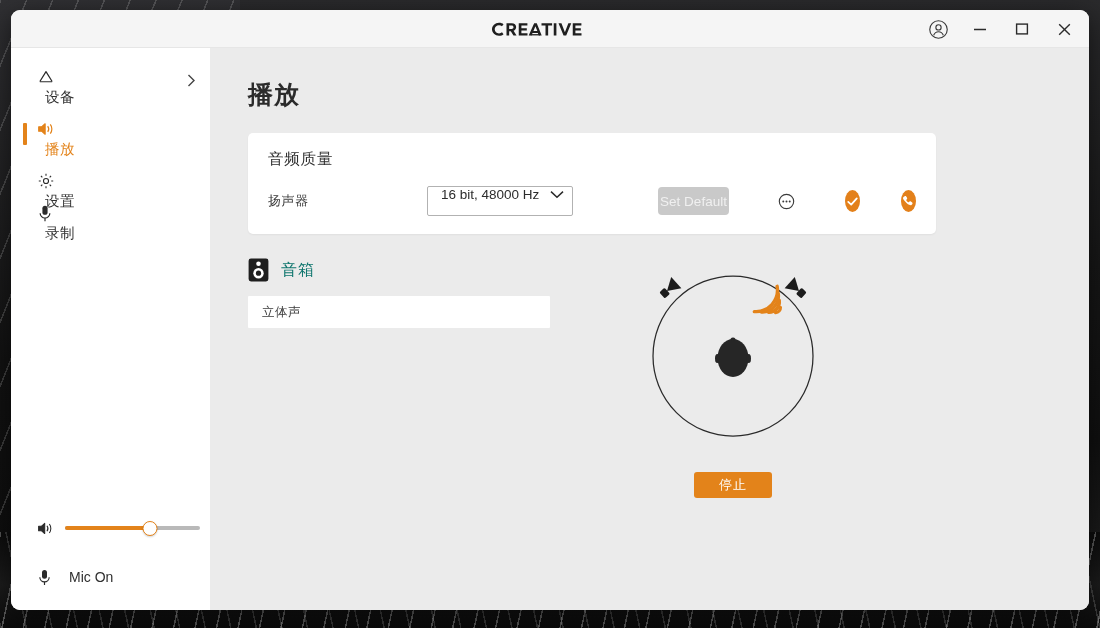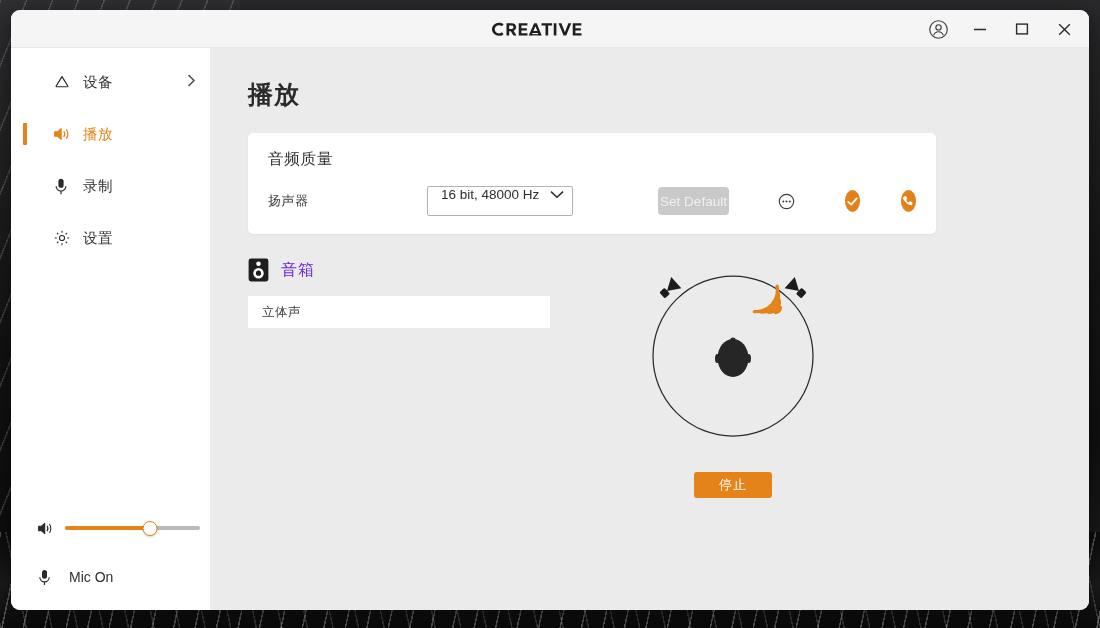--- a/index.html
+++ b/index.html
@@ -108,27 +108,28 @@
     flex: 0 0 199px;
     background: #ffffff;
     display: flex;
     flex-direction: column;
     position: relative;
   }
   .nav-list { padding-top: 18px; }
   .nav-item {
     height: 32px;
     display: flex;
-    align-items: center;
-    padding-left: 42px;
+    align-items: flex-start;
+    padding-left: 26px;
     position: relative;
     cursor: pointer;
     color: #333333;
     font-size: 14.5px;
     margin-bottom: 0;
+    flex-direction: column;
   }
   .nav-item + .nav-item { margin-top: 0; }
   .nav-item .nav-ico {
     width: 22px;
     display: flex;
     align-items: center;
     justify-content: flex-start;
     flex: 0 0 22px;
   }
   .nav-item .nav-label {
@@ -314,21 +315,21 @@
   }
   .speaker-left { width: 302px; }
   .speaker-head {
     display: flex;
     align-items: center;
     margin-bottom: 14px;
   }
   .speaker-head .sp-ico { margin-right: 12px; display:flex; align-items:center; }
   .speaker-head .sp-title {
     font-size: 16px;
-    color: #6d28d9;
+    color: #0f766e;
     letter-spacing: 1px;
   }
   .mode-box {
     background: #ffffff;
     border-radius: 1px;
     height: 32px;
     display: flex;
     align-items: center;
     padding-left: 14px;
     font-size: 12.5px;
@@ -448,39 +449,39 @@
           <span class="nav-ico">
             <svg width="19" height="18" viewBox="0 0 22 20" fill="none" stroke="#e3831a" stroke-width="1.4" stroke-linejoin="round">
               <path d="M2 7.5h3.3L9.4 4v12L5.3 12.5H2z" fill="#e3831a" stroke="#e3831a"></path>
               <path d="M12.4 6.6c1.3 1.8 1.3 5 0 6.8"></path>
               <path d="M15.4 4.6c2.4 2.9 2.4 8 0 10.8"></path>
             </svg>
           </span>
           <span class="nav-label">播放</span>
         </div>
 
+        <div class="nav-item">
+          <span class="nav-ico">
+            <svg width="18" height="18" viewBox="0 0 22 22" fill="none" stroke="#2b2b2b" stroke-width="1.35">
+              <circle cx="11" cy="11" r="3.1"></circle>
+              <path d="M11 2.2v2.4M11 17.4v2.4M2.2 11h2.4M17.4 11h2.4M4.8 4.8l1.7 1.7M15.5 15.5l1.7 1.7M17.2 4.8l-1.7 1.7M6.5 15.5l-1.7 1.7"></path>
+            </svg>
+          </span>
+          <span class="nav-label">设置</span>
+        </div>
+
         <div class="nav-item" style="margin-bottom:20px;">
           <span class="nav-ico">
             <svg width="16" height="19" viewBox="0 0 18 22" fill="none" stroke="#2b2b2b" stroke-width="1.4">
               <rect x="6" y="2" width="6" height="10.5" rx="3" fill="#2b2b2b" stroke="none"></rect>
               <path d="M3.4 10.6c0 3.1 2.5 5.6 5.6 5.6s5.6-2.5 5.6-5.6"></path>
               <line x1="9" y1="16.2" x2="9" y2="20"></line>
             </svg>
           </span>
           <span class="nav-label">录制</span>
-        </div>
-
-        <div class="nav-item">
-          <span class="nav-ico">
-            <svg width="18" height="18" viewBox="0 0 22 22" fill="none" stroke="#2b2b2b" stroke-width="1.35">
-              <circle cx="11" cy="11" r="3.1"></circle>
-              <path d="M11 2.2v2.4M11 17.4v2.4M2.2 11h2.4M17.4 11h2.4M4.8 4.8l1.7 1.7M15.5 15.5l1.7 1.7M17.2 4.8l-1.7 1.7M6.5 15.5l-1.7 1.7"></path>
-            </svg>
-          </span>
-          <span class="nav-label">设置</span>
         </div>
 
       </div>
 
       <div class="sidebar-bottom">
 
         <div class="volume-row">
           <span class="vol-ico">
             <svg width="18" height="17" viewBox="0 0 22 20" fill="none" stroke="#2b2b2b" stroke-width="1.3" stroke-linejoin="round">
               <path d="M2 7.3h3.3L9.4 3.8v12.4L5.3 12.7H2z" fill="#2b2b2b" stroke="#2b2b2b"></path>

